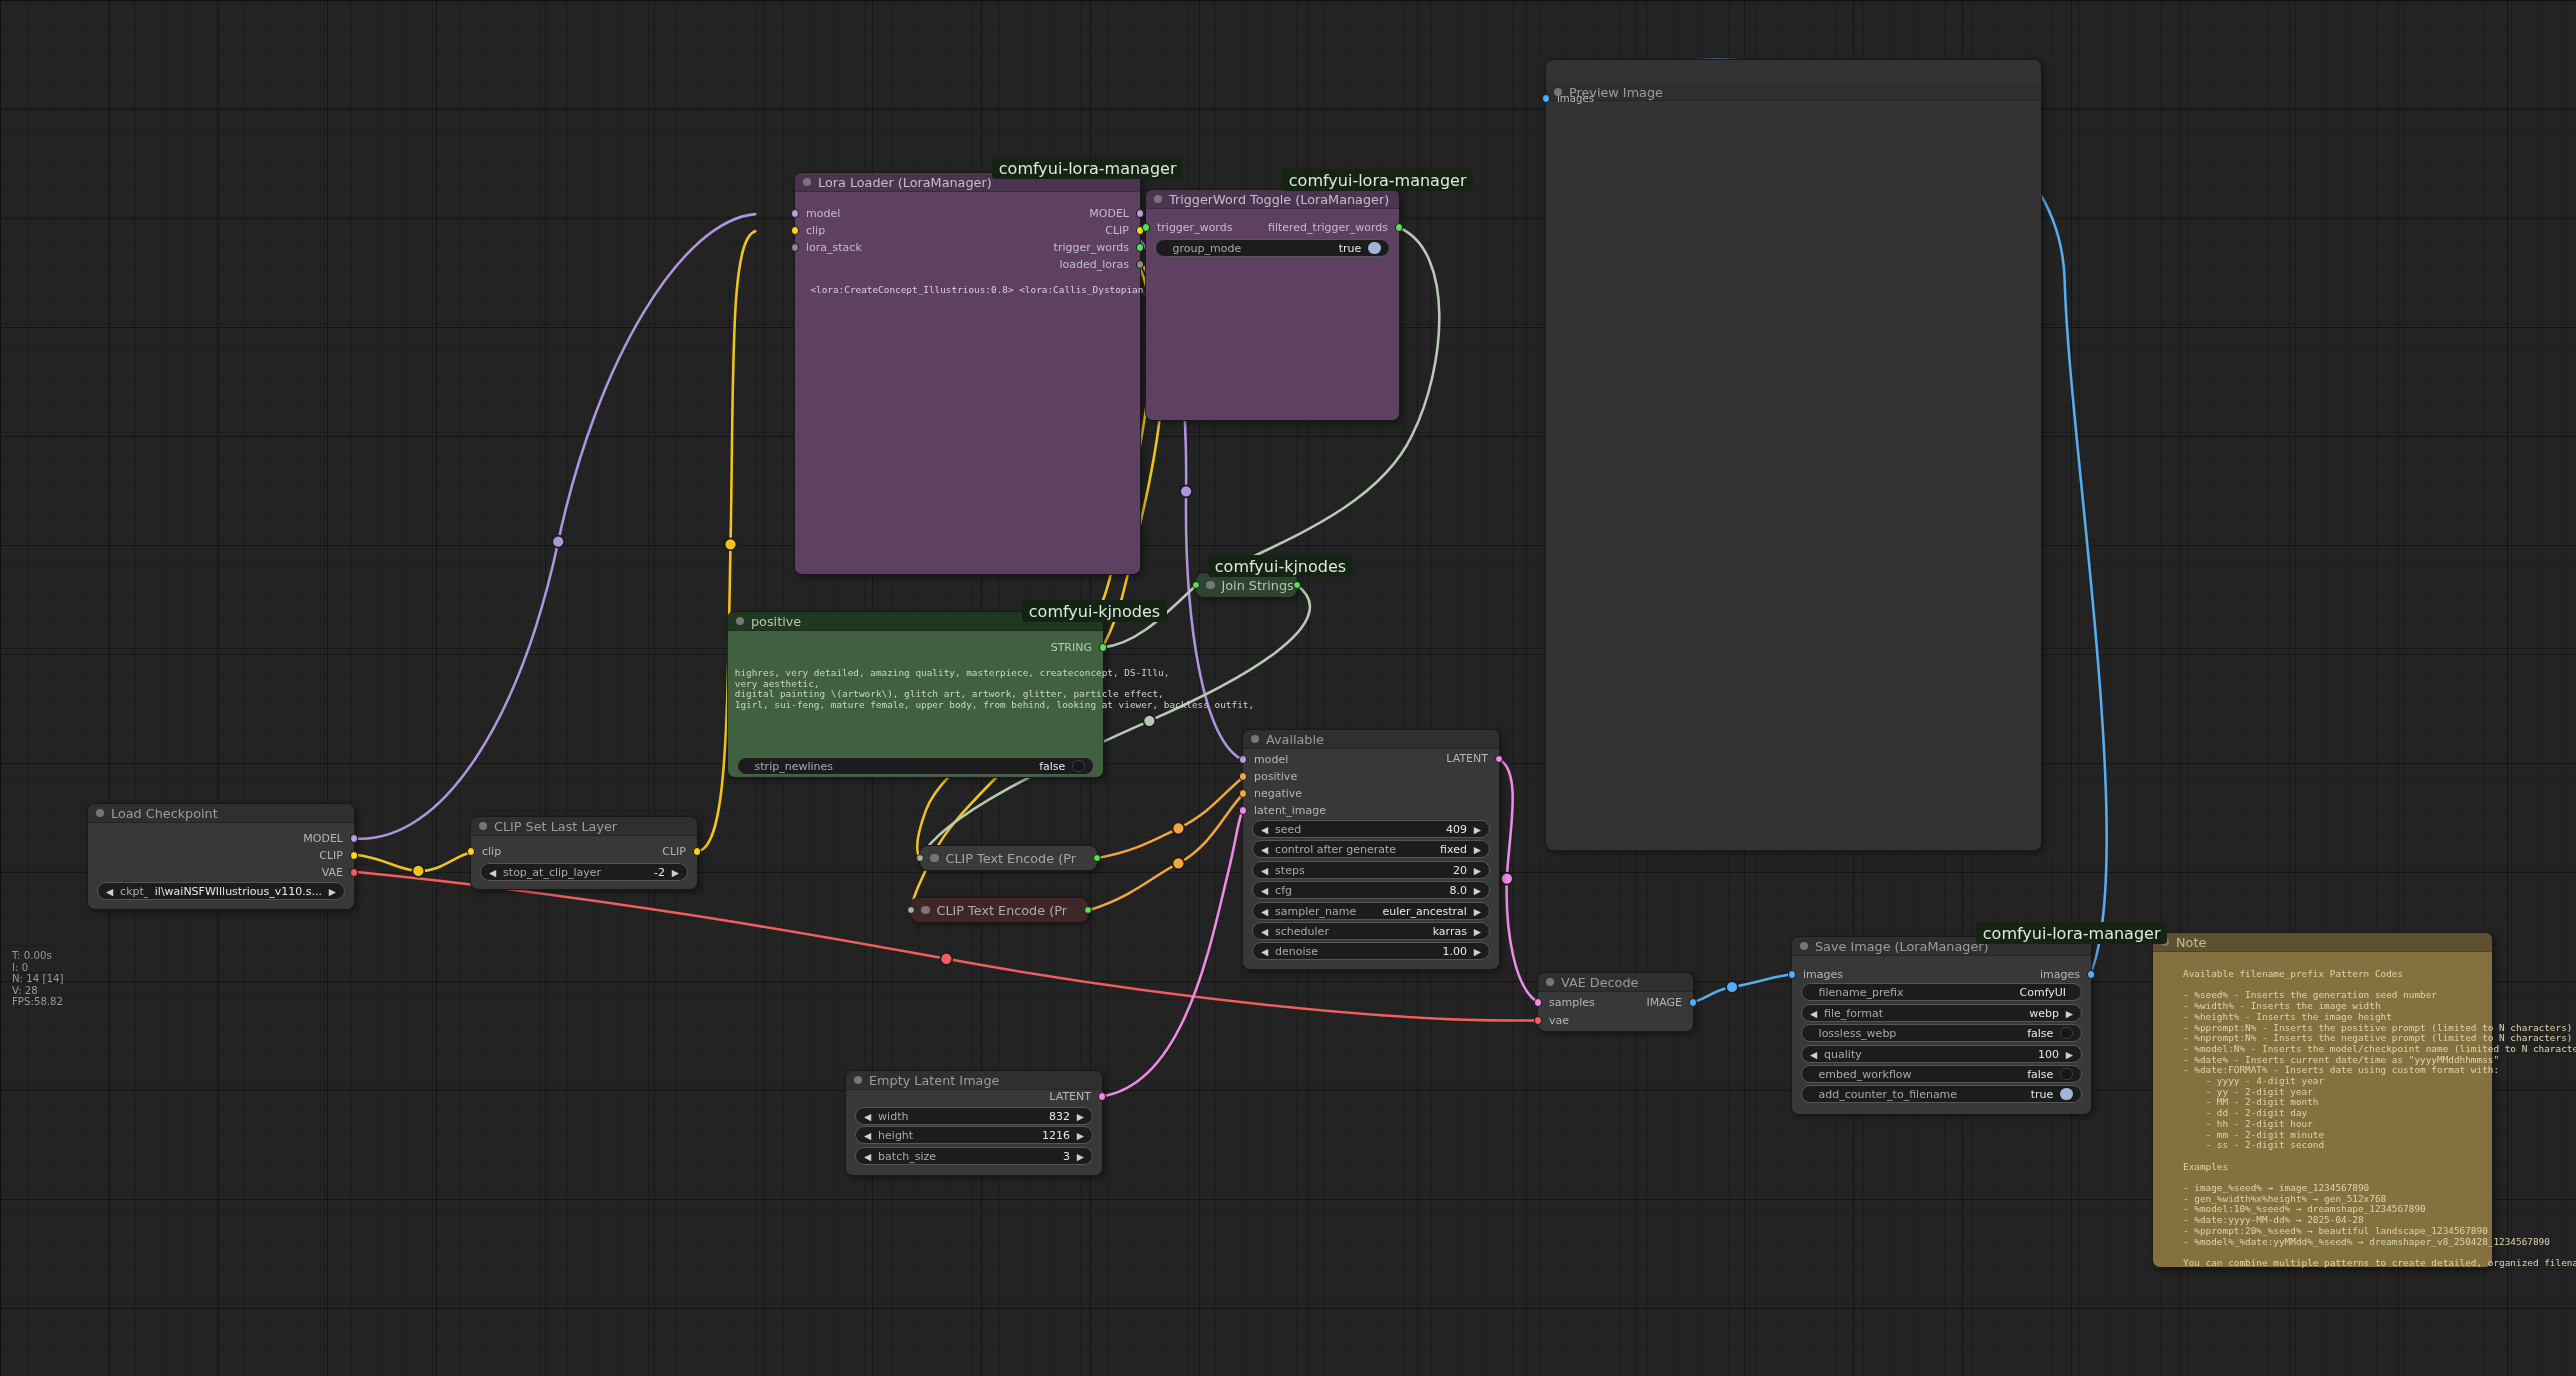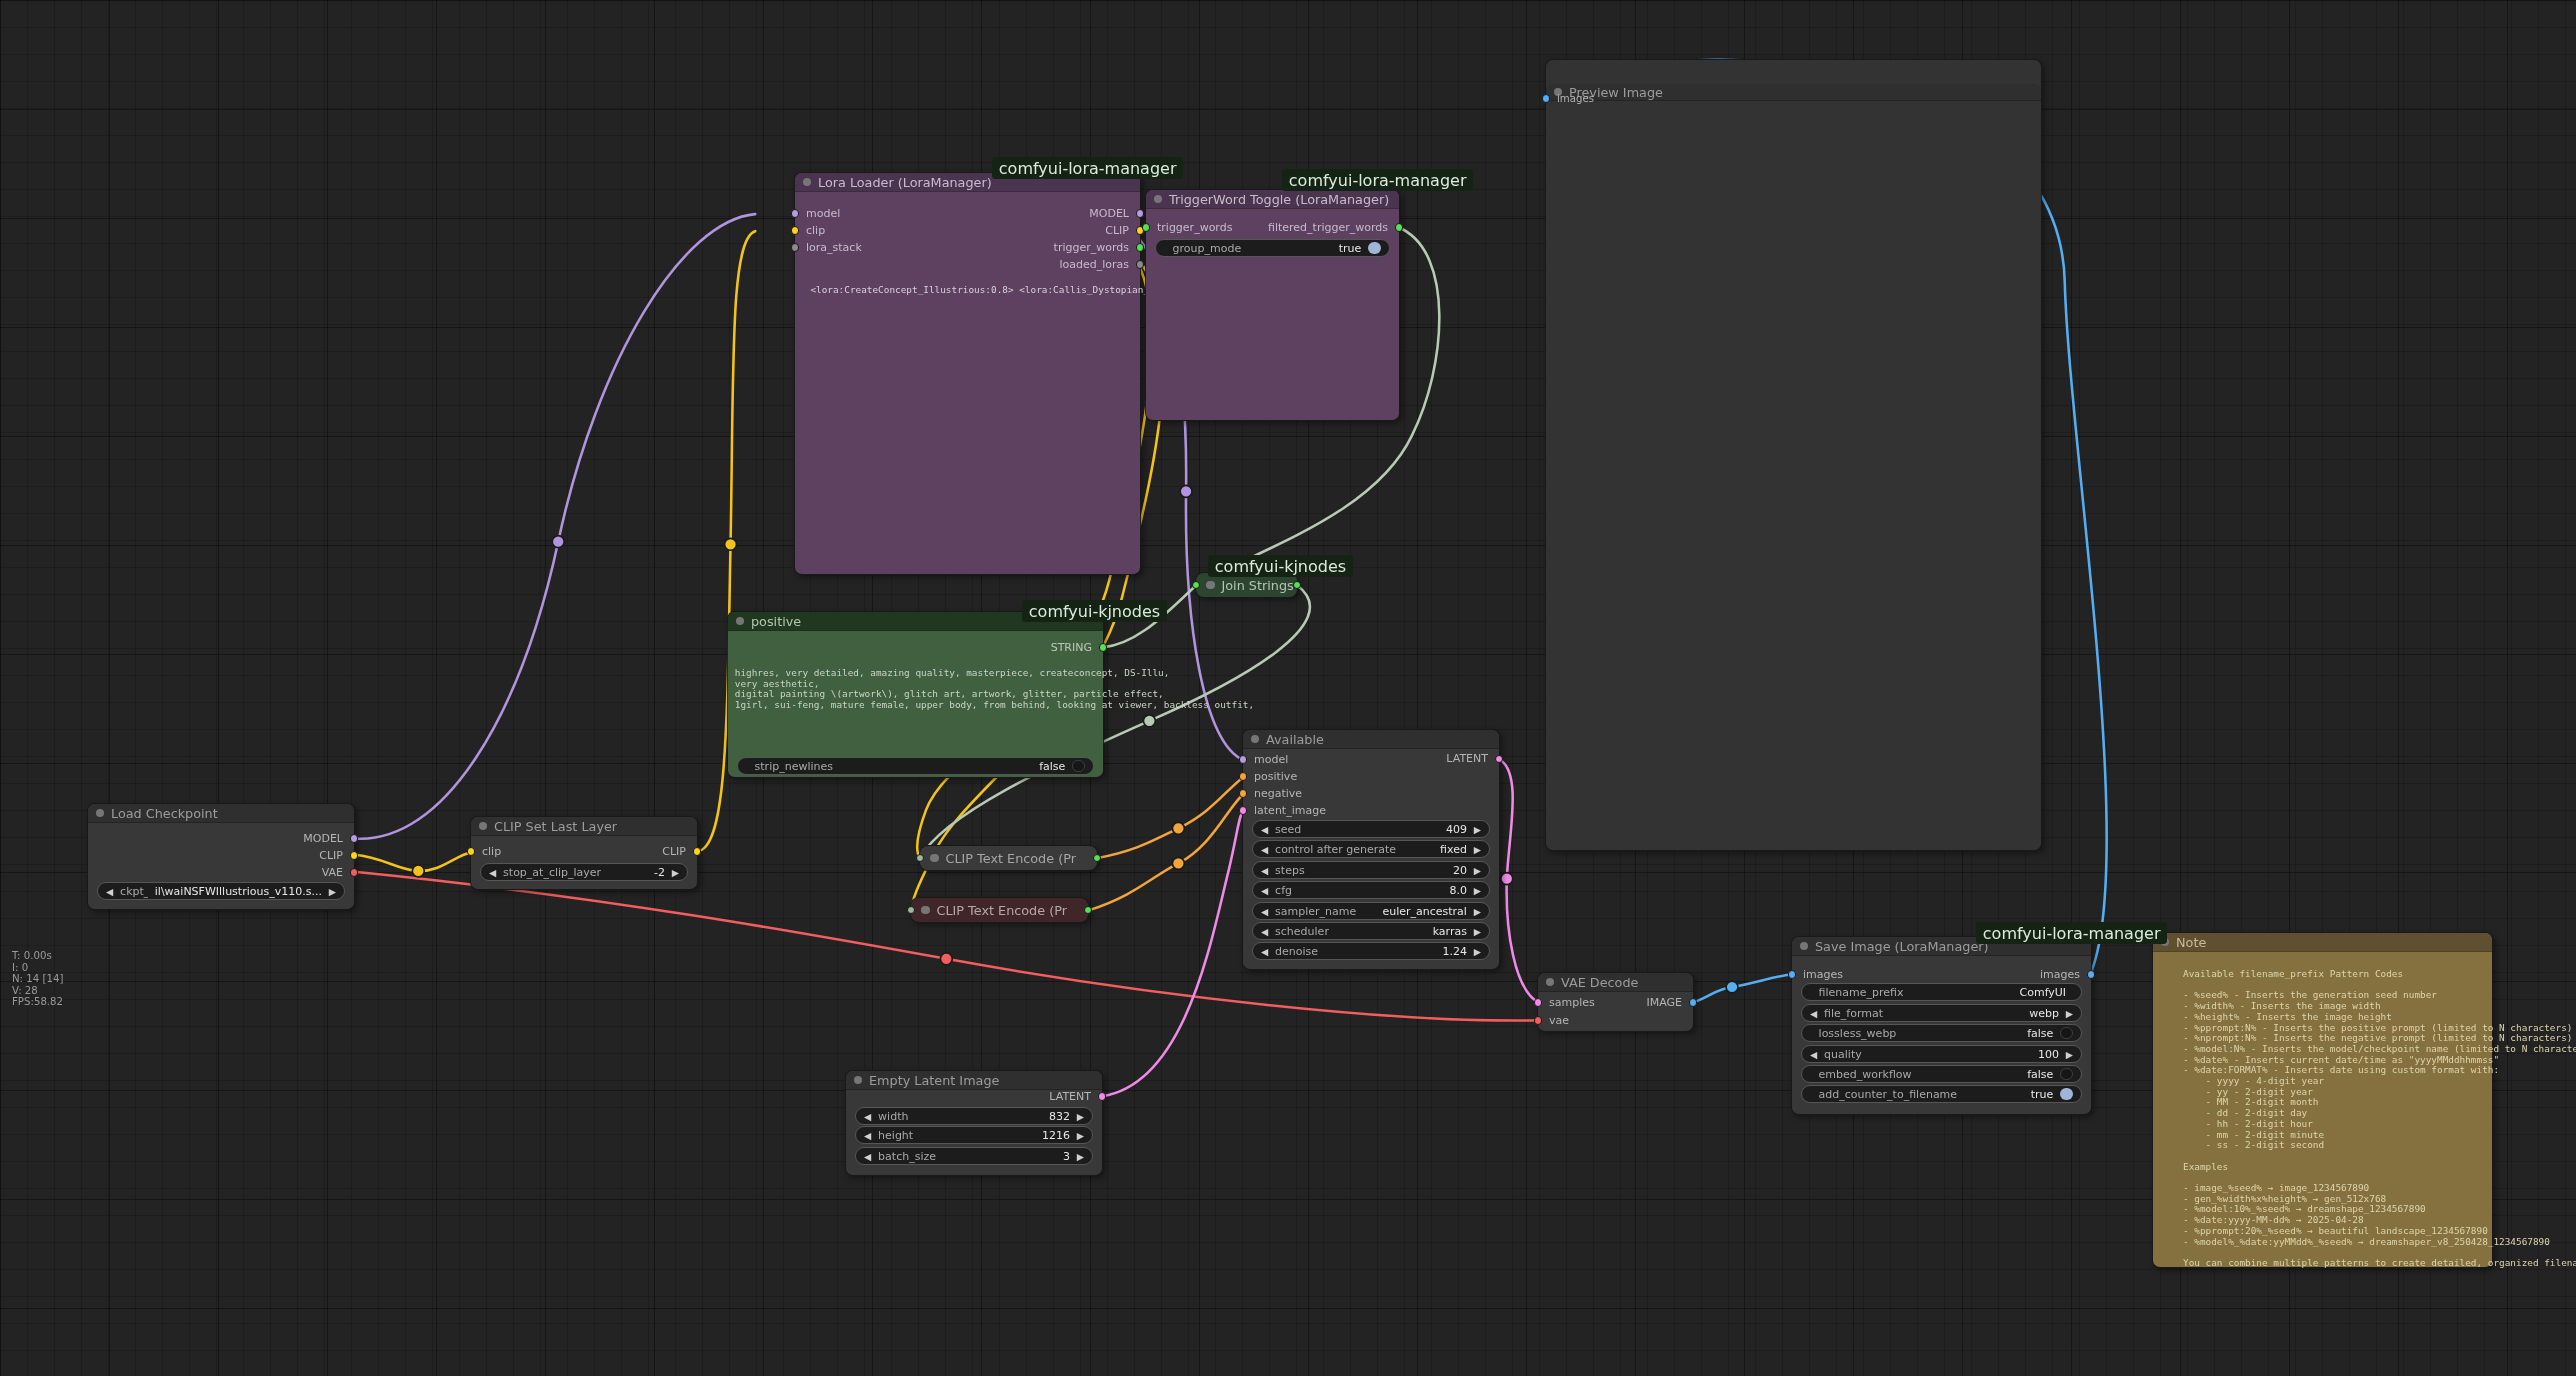--- a/index.html
+++ b/index.html
@@ -313,21 +313,21 @@
   </div>
   <div class="widget" style="top:192px;">
     <span class="arrow">◀</span>
     <span class="wname">scheduler</span>
     <span class="wval">karras</span>
     <span class="arrow">▶</span>
   </div>
   <div class="widget" style="top:212px;">
     <span class="arrow">◀</span>
     <span class="wname">denoise</span>
-    <span class="wval">1.24</span>
+    <span class="wval">1.00</span>
     <span class="arrow">▶</span>
   </div>
 </div>
 
 <div class="node" style="left:846px; top:1071px; width:256px; height:104px;">
   <div class="ntitle">
     <span class="tdot"></span>
     <span>Empty Latent Image</span>
   </div>
   <div class="port out" style="top:18px;">

